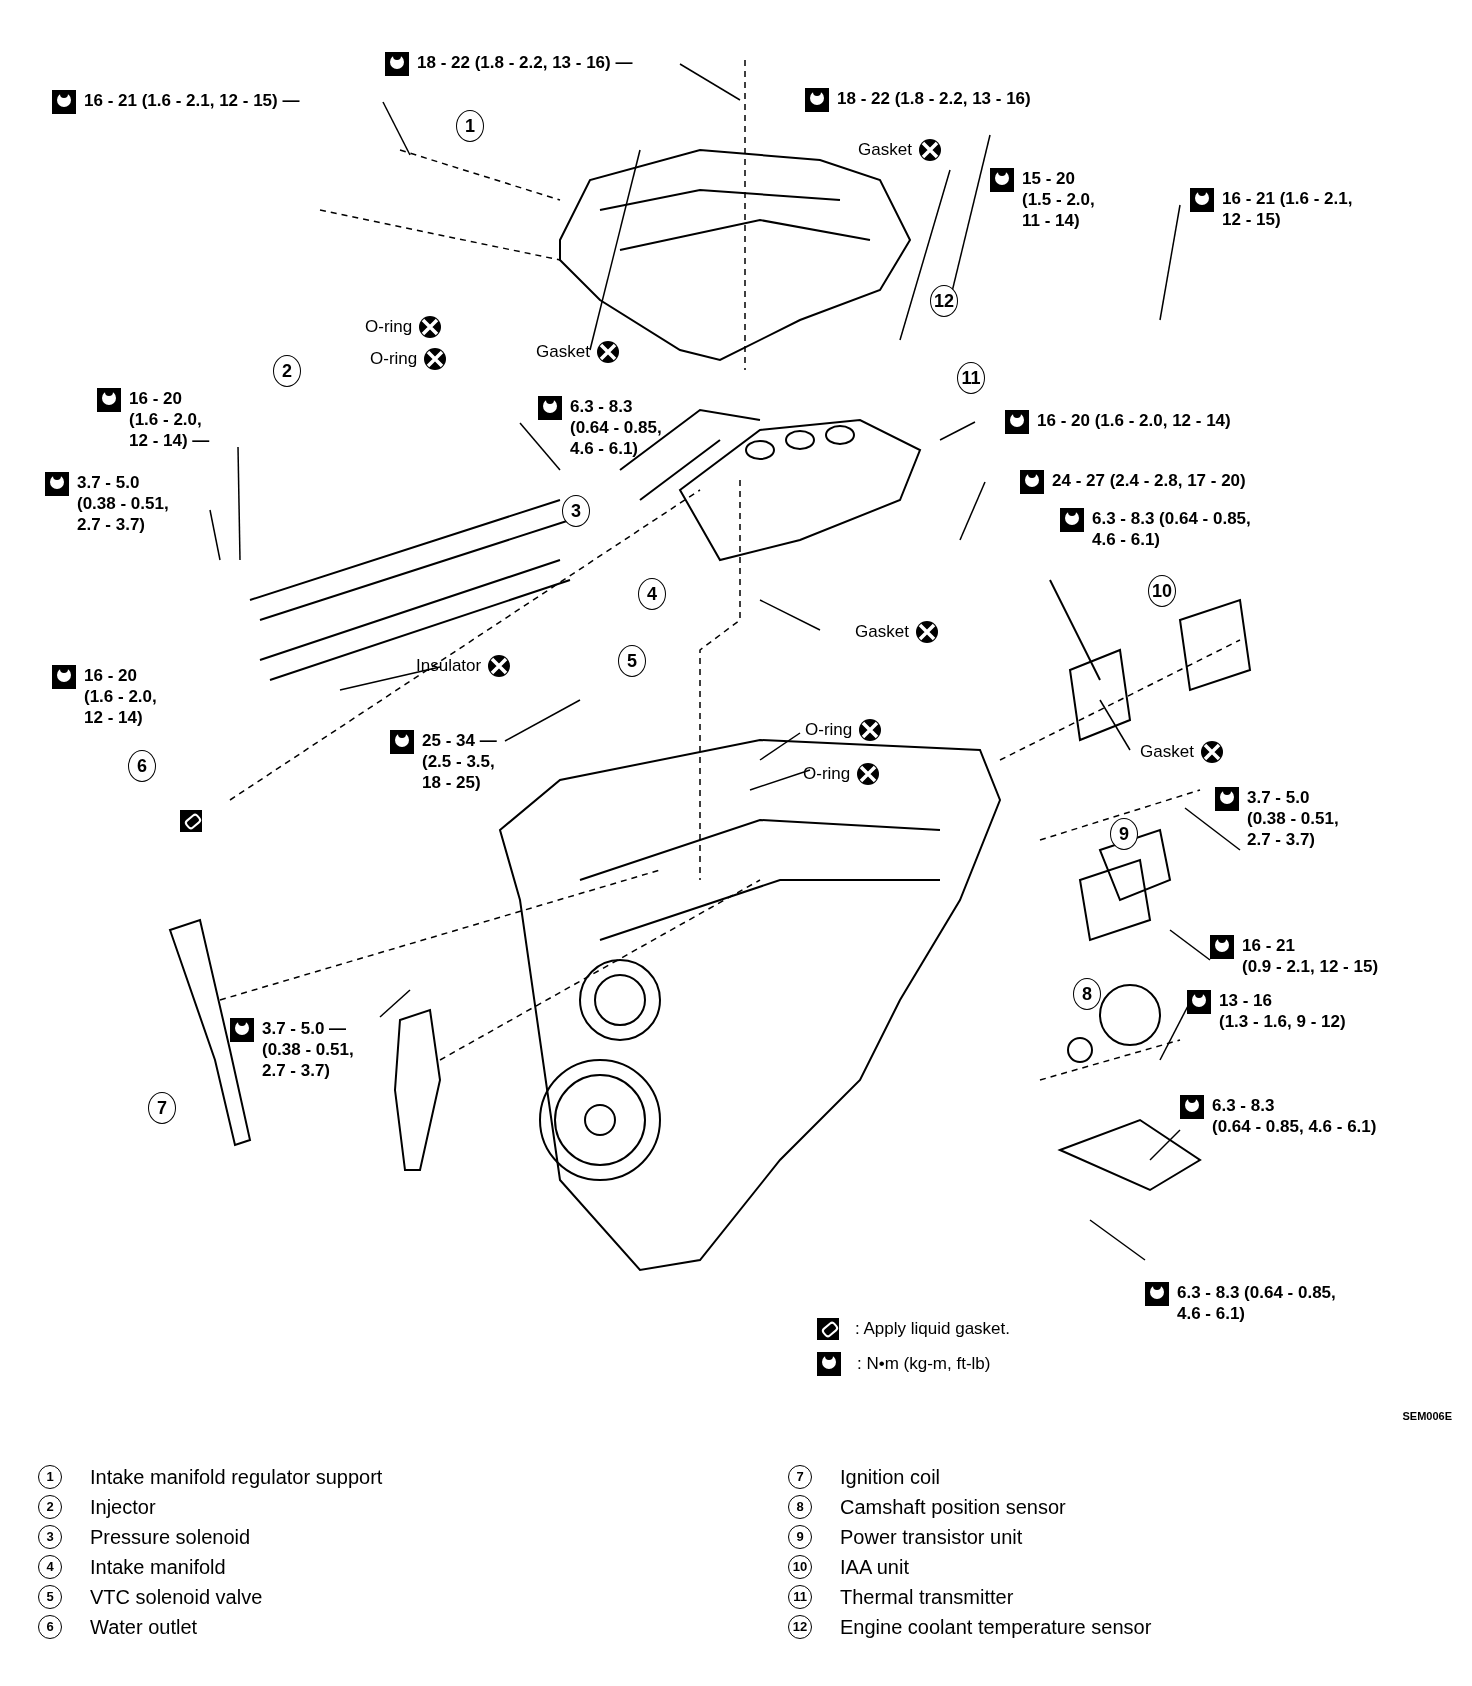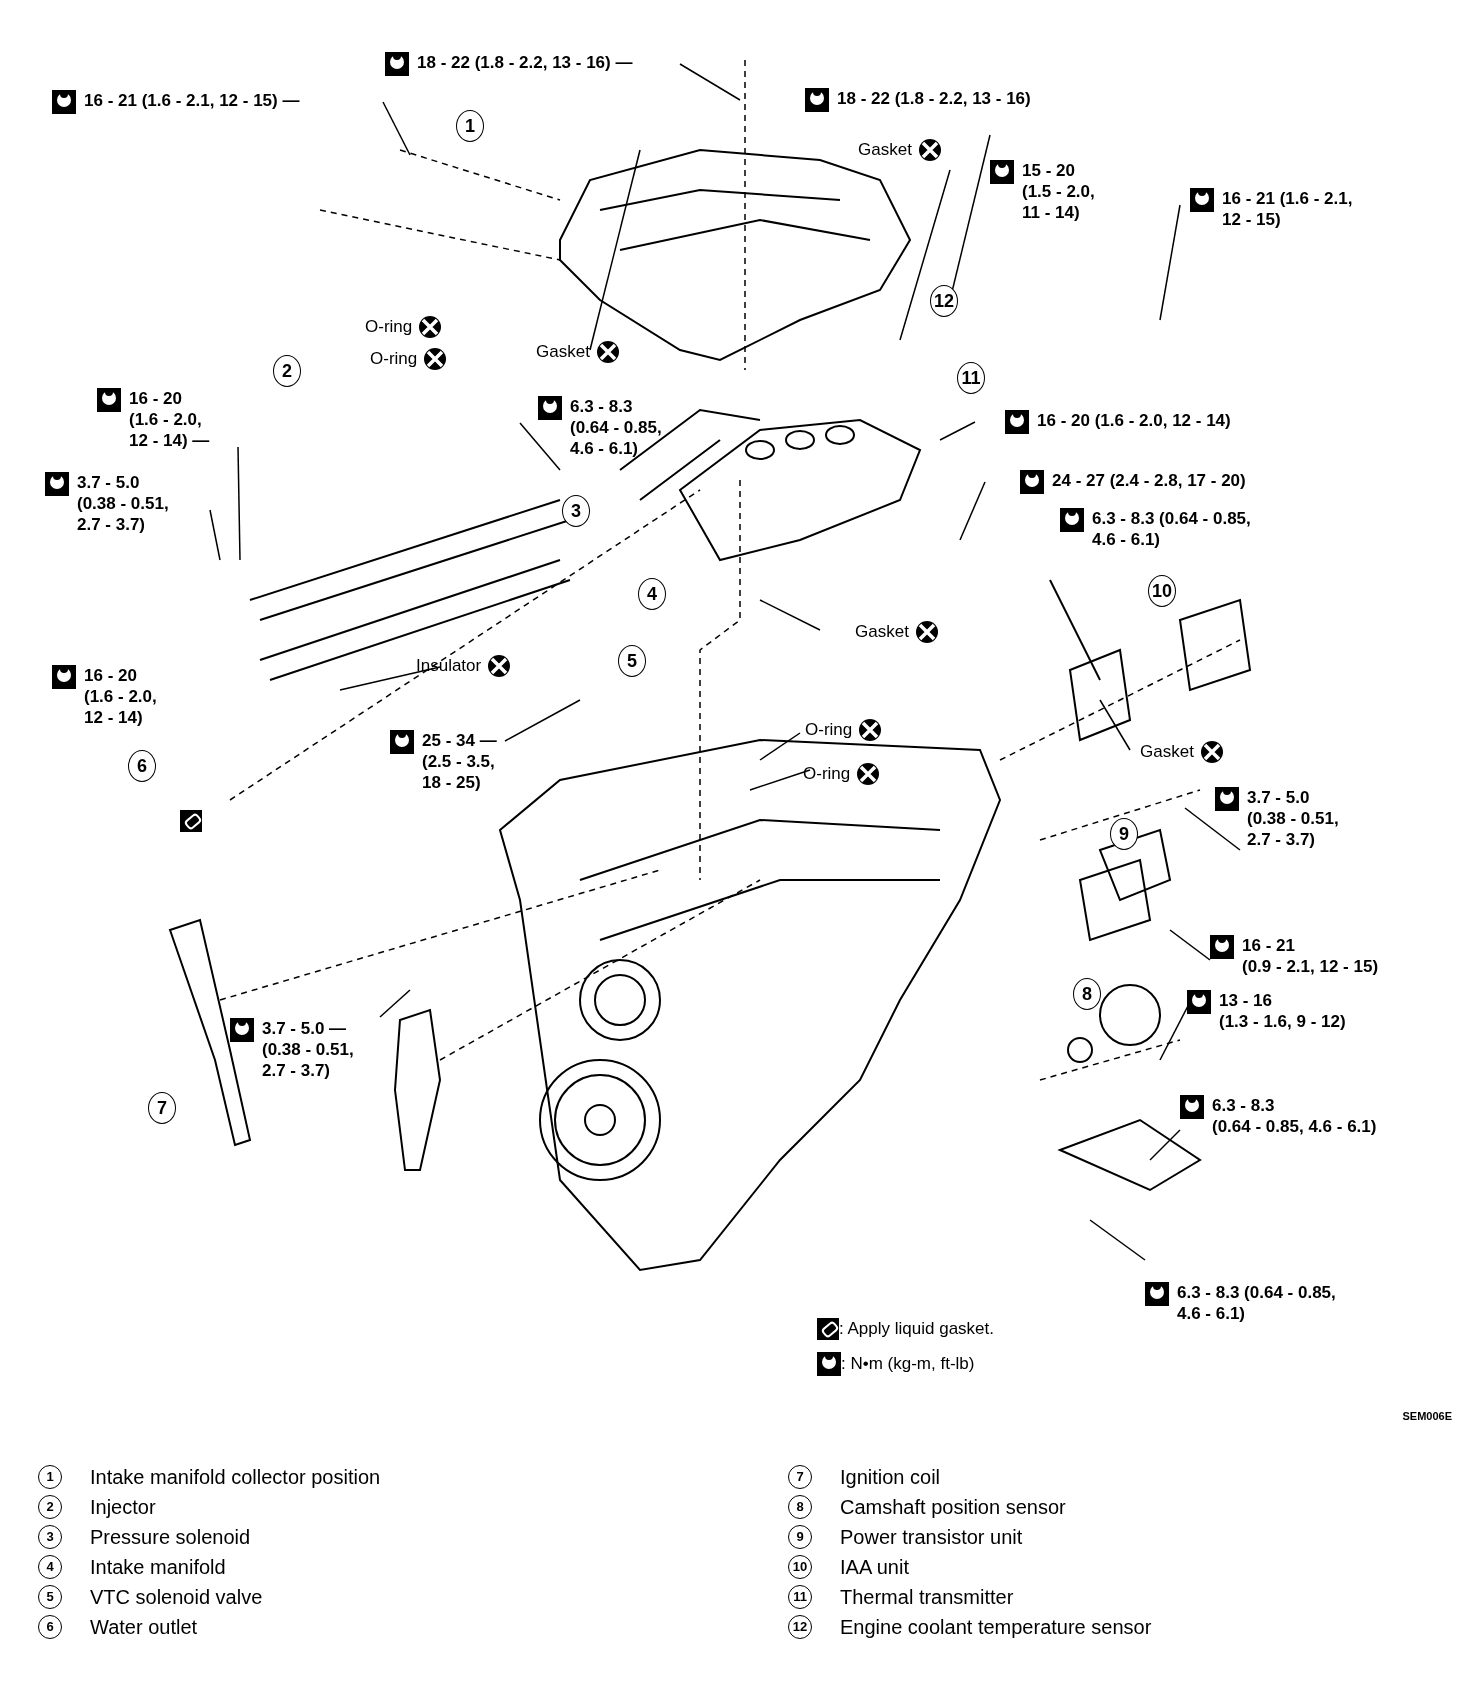--- a/index.html
+++ b/index.html
@@ -9,21 +9,21 @@
   .lbl { position: absolute; font-weight: bold; font-size: 17px; line-height: 21px; white-space: nowrap; display: flex; align-items: flex-start; gap: 8px; }
   .lbl .txt { display: block; }
   .lbl .txt span { display: block; }
   .wrench { display: inline-block; width: 24px; height: 24px; flex: 0 0 24px; background: #000; position: relative; }
   .wrench::before { content: ""; position: absolute; left: 5px; top: 3px; width: 14px; height: 14px; border-radius: 50%; background: #fff; }
   .wrench::after { content: ""; position: absolute; left: 8px; top: 0; width: 8px; height: 8px; background: #000; border-radius: 0 0 50% 50%; }
   .notuse { display: inline-block; width: 24px; height: 24px; position: relative; vertical-align: middle; margin-left: 6px; }
   .gtxt { position: absolute; font-size: 17px; line-height: 24px; font-weight: normal; white-space: nowrap; display: flex; align-items: center; }
   .callout { position: absolute; width: 26px; height: 30px; border: 1.5px solid #000; border-radius: 50%; font-size: 18px; font-weight: bold; text-align: center; line-height: 30px; background: #fff; }
   .sem { position: absolute; right: 20px; top: 1410px; font-size: 11px; font-weight: bold; }
-  .legend { position: absolute; font-size: 17px; display: flex; align-items: center; gap: 0; }
+  .legend { position: absolute; font-size: 17px; display: flex; align-items: center; gap: 16px; }
   .liquid { display: inline-block; width: 22px; height: 22px; background: #000; position: relative; }
   .liquid::after { content: ""; position: absolute; left: 5px; top: 6px; width: 12px; height: 7px; border: 2px solid #fff; border-radius: 4px; transform: rotate(-40deg); }
   .parts { position: absolute; top: 1462px; font-size: 20px; line-height: 30px; }
   .parts .row { display: flex; align-items: center; height: 30px; }
   .parts .num { width: 22px; height: 22px; border: 1.5px solid #000; border-radius: 50%; font-size: 13px; font-weight: bold; text-align: center; line-height: 22px; margin-right: 28px; flex: 0 0 22px; }
 </style>
 </head>
 <body>
 
 <div class="canvas">
@@ -113,21 +113,21 @@
     <span class="txt">
         <span>16 - 21 (1.6 - 2.1, 12 - 15) —</span>
       </span>
   </div>
   <div class="lbl" style="left:805px;top:88px">
     <span class="wrench"></span>
     <span class="txt">
         <span>18 - 22 (1.8 - 2.2, 13 - 16)</span>
       </span>
   </div>
-  <div class="lbl" style="left:990px;top:160px">
+  <div class="lbl" style="left:990px;top:168px">
     <span class="wrench"></span>
     <span class="txt">
       <span>15 - 20</span>
       <span>(1.5 - 2.0,</span>
       <span>11 - 14)</span>
     </span>
   </div>
   <div class="lbl" style="left:1190px;top:188px">
     <span class="wrench"></span>
     <span class="txt">
@@ -325,21 +325,21 @@
   <div class="legend" style="left:817px;top:1352px">
     <span class="wrench"></span>
     <span>: N•m (kg-m, ft-lb)</span>
   </div>
 
   <div class="sem">SEM006E</div>
 
   <div class="parts" style="left:38px">
     <div class="row">
         <span class="num">1</span>
-        <span>Intake manifold collector position</span>
+        <span>Intake manifold regulator support</span>
       </div>
     <div class="row">
         <span class="num">2</span>
         <span>Injector</span>
       </div>
     <div class="row">
         <span class="num">3</span>
         <span>Pressure solenoid</span>
       </div>
     <div class="row">

